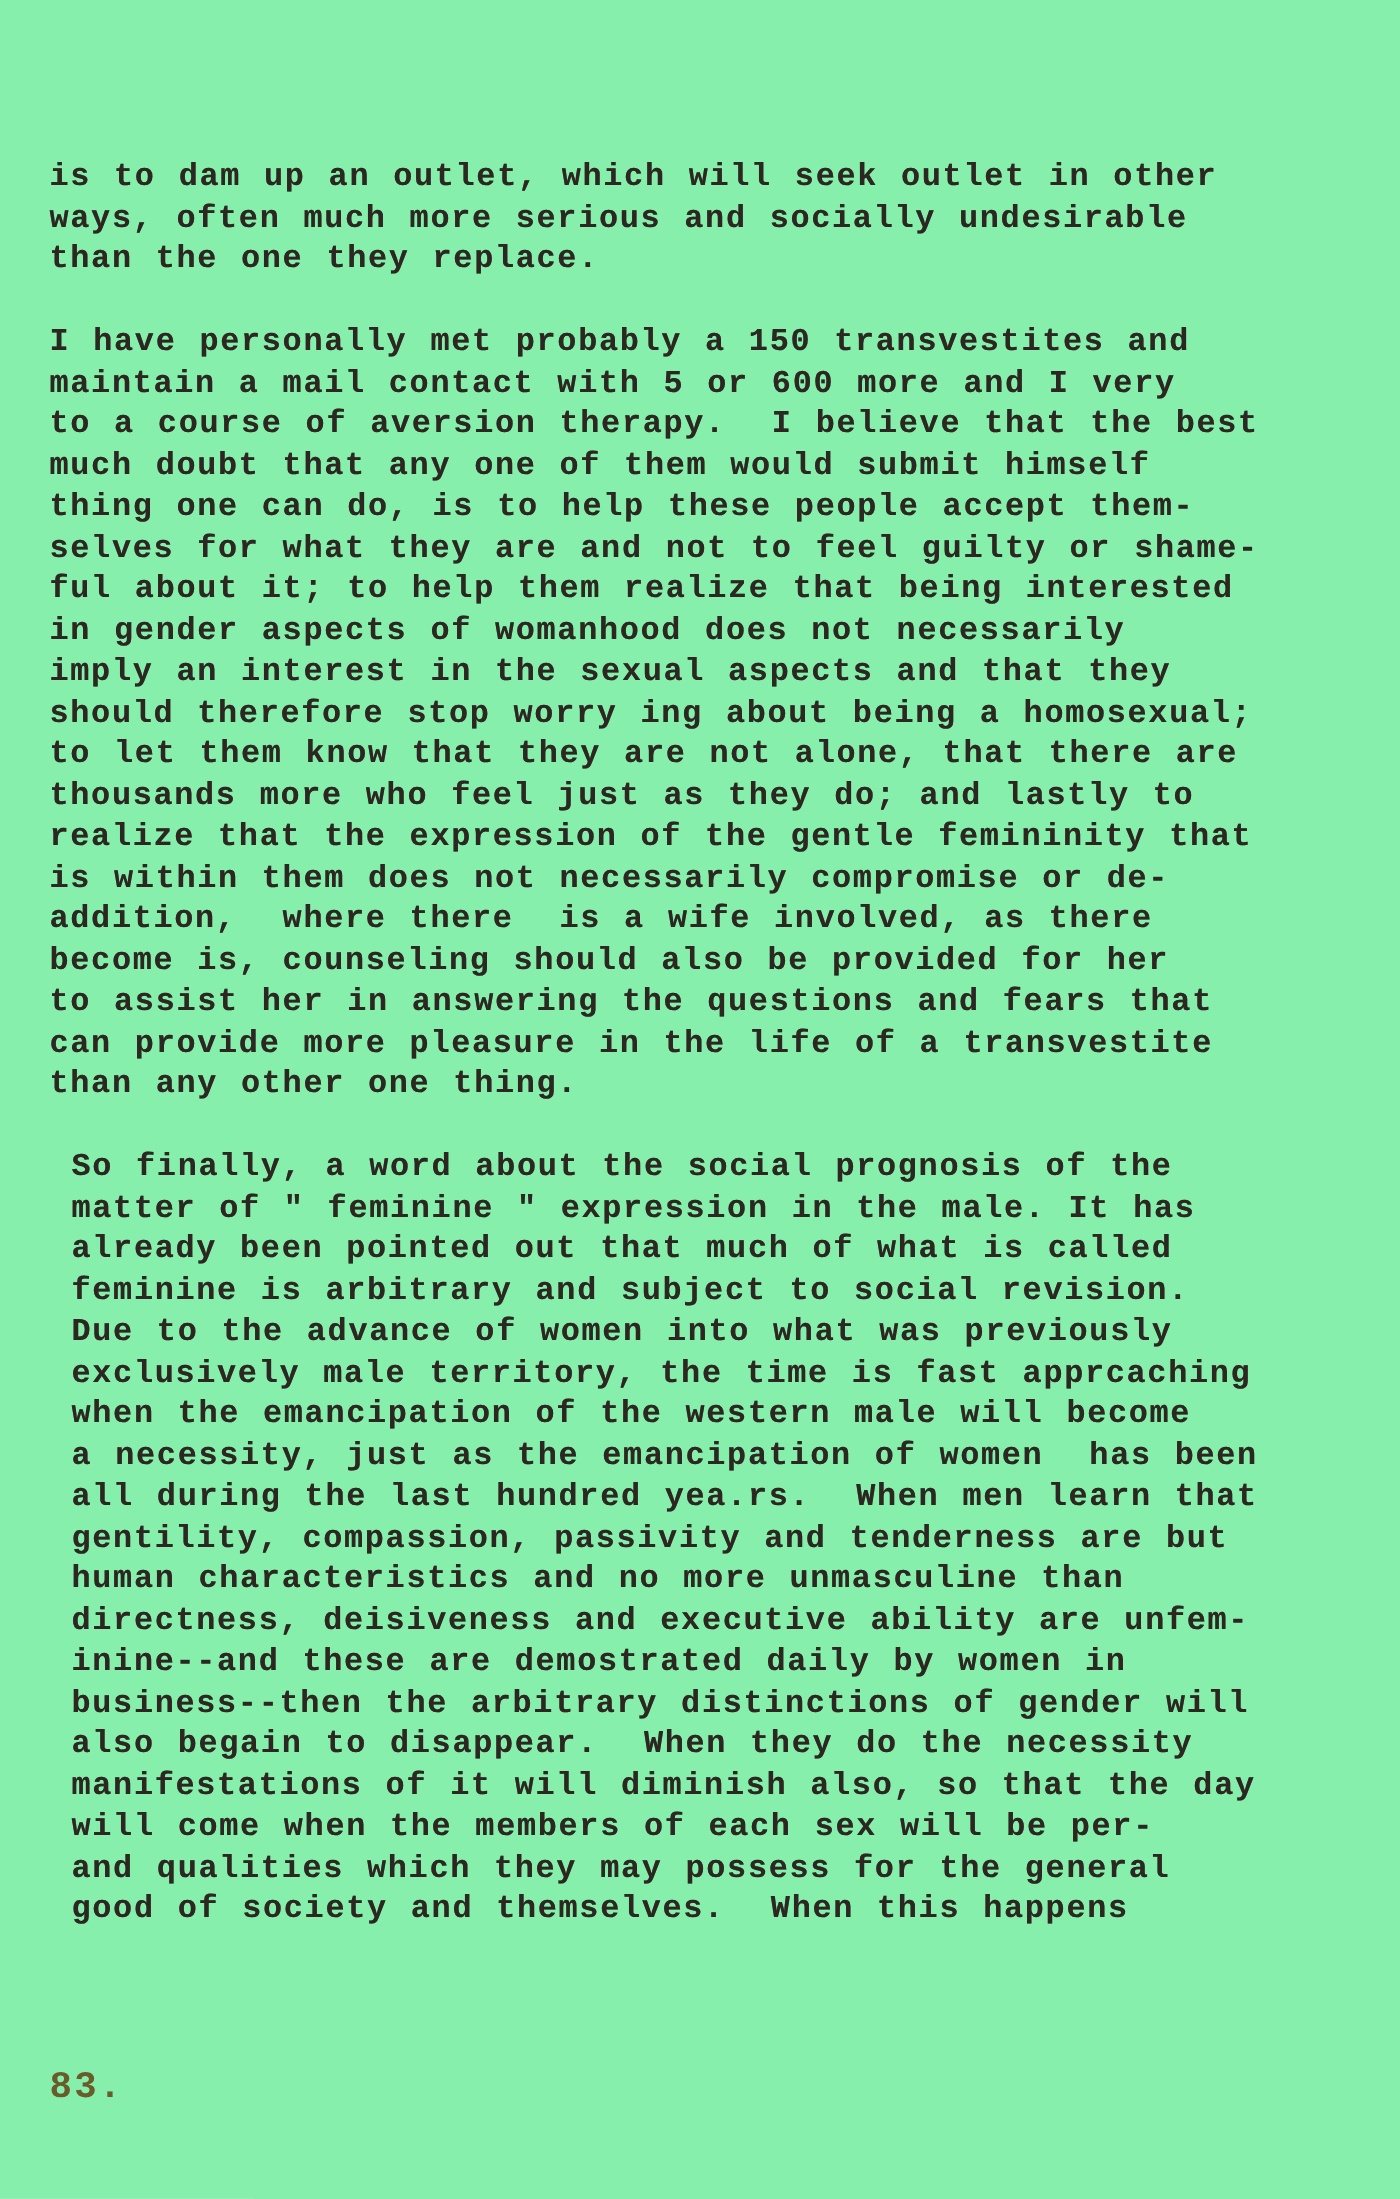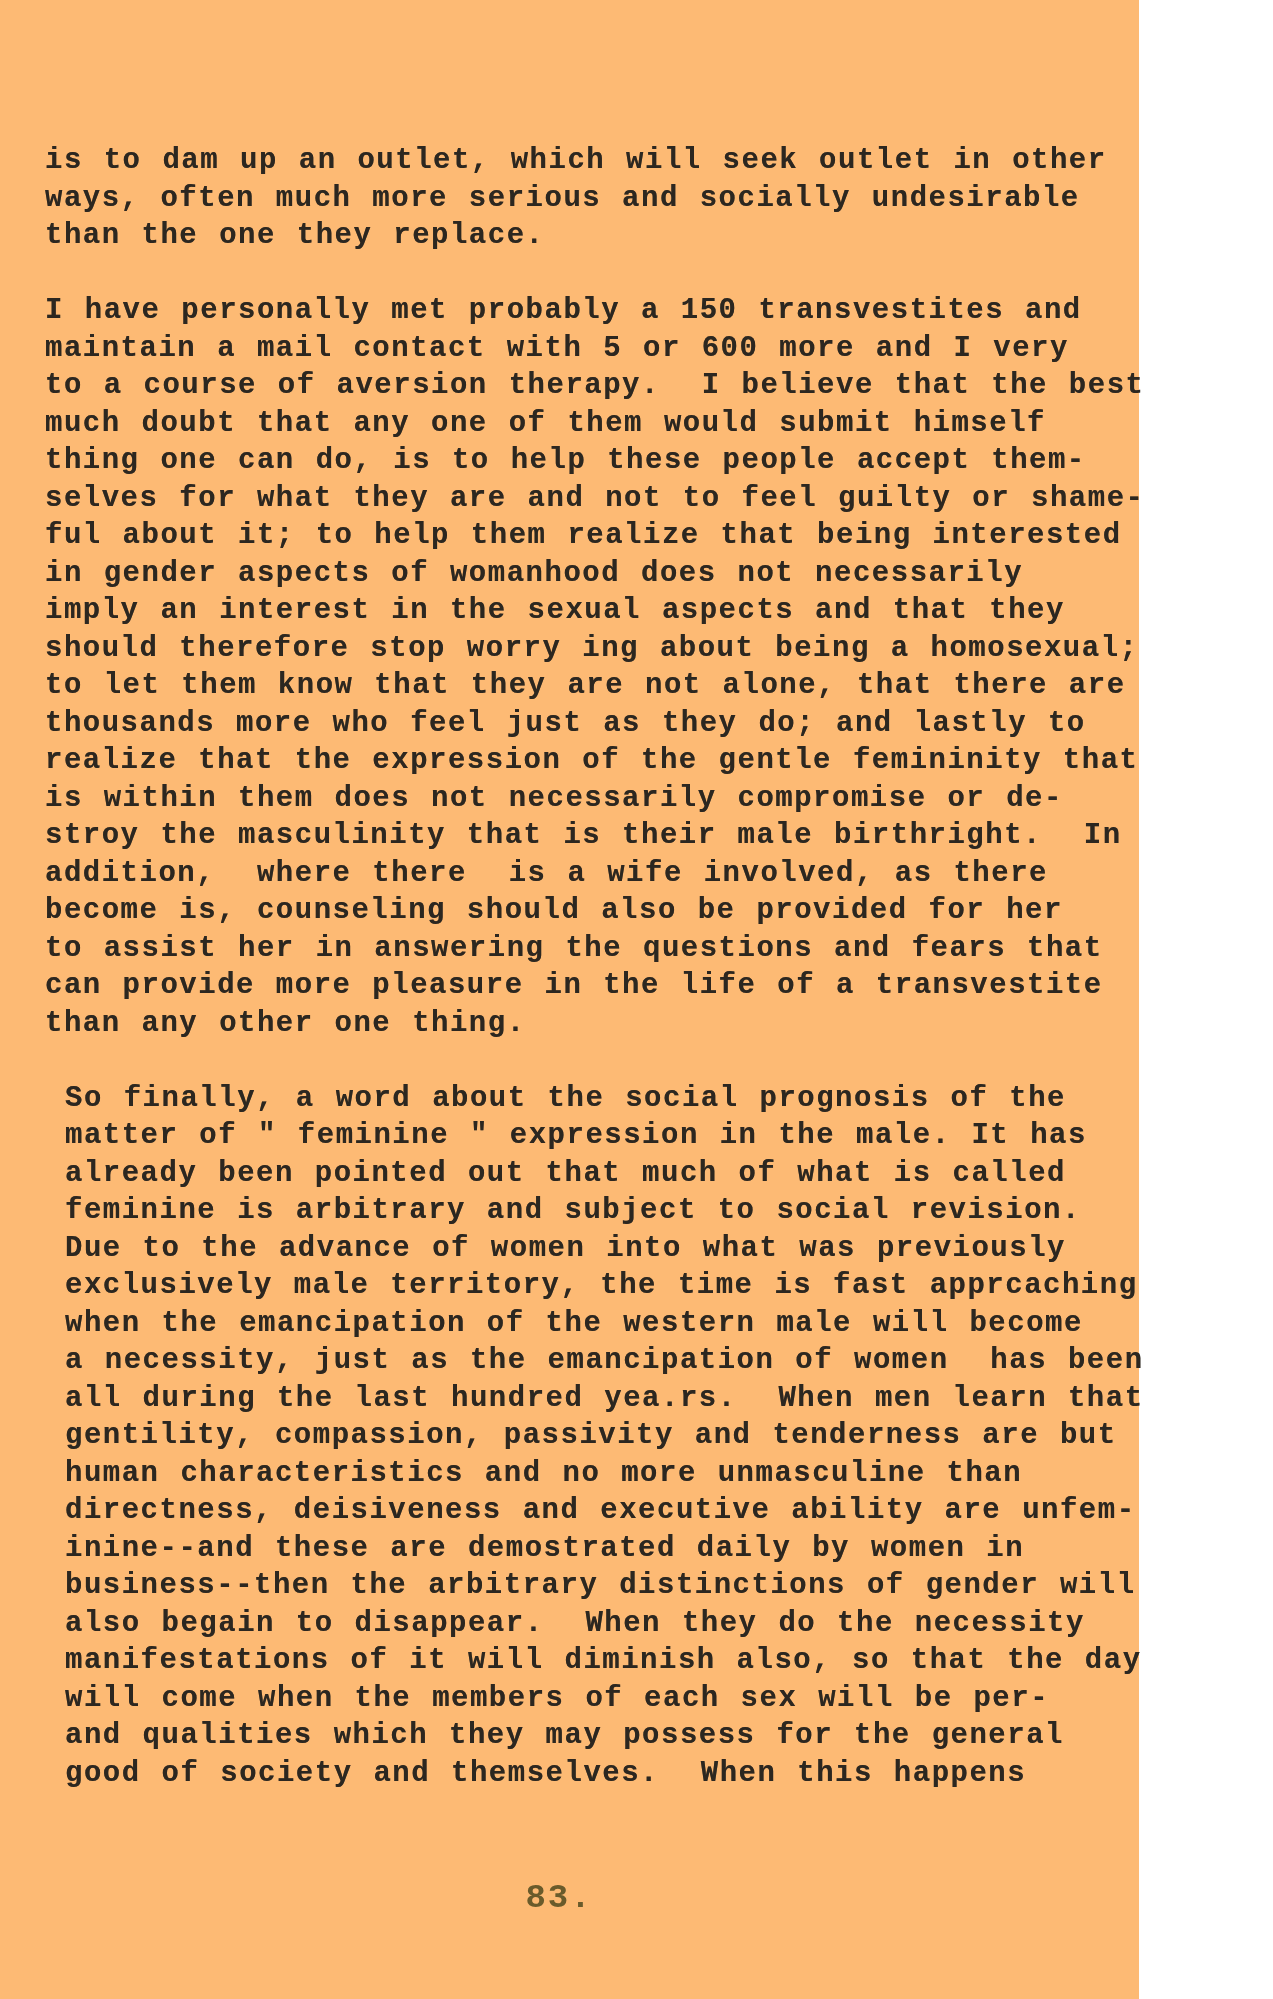--- a/index.html
+++ b/index.html
@@ -8,23 +8,23 @@
     background: #ffffff;
   }
   body {
     width: 1273px;
     height: 1999px;
     overflow: hidden;
     font-family: "Liberation Mono", "DejaVu Sans Mono", monospace;
   }
   .page {
     position: relative;
-    width: 1139px;
+    width: 1273px;
     height: 1999px;
-    background: #fdba74;
+    background: #86efac;
   }
   .text-block {
     position: absolute;
     left: 45px;
     top: 142px;
     width: 1160px;
     font-size: 29px;
     line-height: 37.5px;
     font-weight: bold;
     color: #2c2720;
@@ -40,23 +40,23 @@
     margin-left: 20px;
   }
   .line {
     white-space: pre;
     
     text-shadow: 0 0 0.6px rgba(44, 39, 32, 0.55);
   }
   .page-number {
     position: absolute;
     top: 1878px;
-    left: 59px;
+    left: 45px;
     width: 1000px;
-    text-align: center;
+    text-align: left;
     font-size: 34px;
     line-height: 40px;
     font-weight: bold;
     color: #6a5b2b;
     letter-spacing: 2px;
   }
 </style>
 </head>
 <body>
 
@@ -75,21 +75,20 @@
         <div class="line">thing one can do, is to help these people accept them-</div>
         <div class="line">selves for what they are and not to feel guilty or shame-</div>
         <div class="line">ful about it; to help them realize that being interested</div>
         <div class="line">in gender aspects of womanhood does not necessarily</div>
         <div class="line">imply an interest in the sexual aspects and that they</div>
         <div class="line">should therefore stop worry ing about being a homosexual;</div>
         <div class="line">to let them know that they are not alone, that there are</div>
         <div class="line">thousands more who feel just as they do; and lastly to</div>
         <div class="line">realize that the expression of the gentle femininity that</div>
         <div class="line">is within them does not necessarily compromise or de-</div>
-        <div class="line">stroy the masculinity that is their male birthright.  In</div>
         <div class="line">addition,  where there  is a wife involved, as there</div>
         <div class="line">become is, counseling should also be provided for her</div>
         <div class="line">to assist her in answering the questions and fears that</div>
         <div class="line">can provide more pleasure in the life of a transvestite</div>
         <div class="line">than any other one thing.</div>
       </div>
       <div class="paragraph">
         <div class="line">So finally, a word about the social prognosis of the</div>
         <div class="line">matter of " feminine " expression in the male. It has</div>
         <div class="line">already been pointed out that much of what is called</div>

